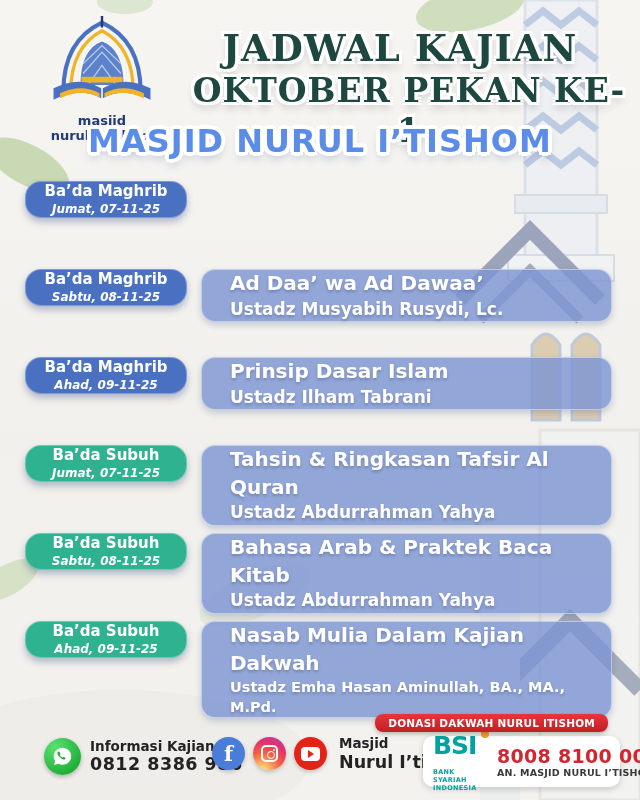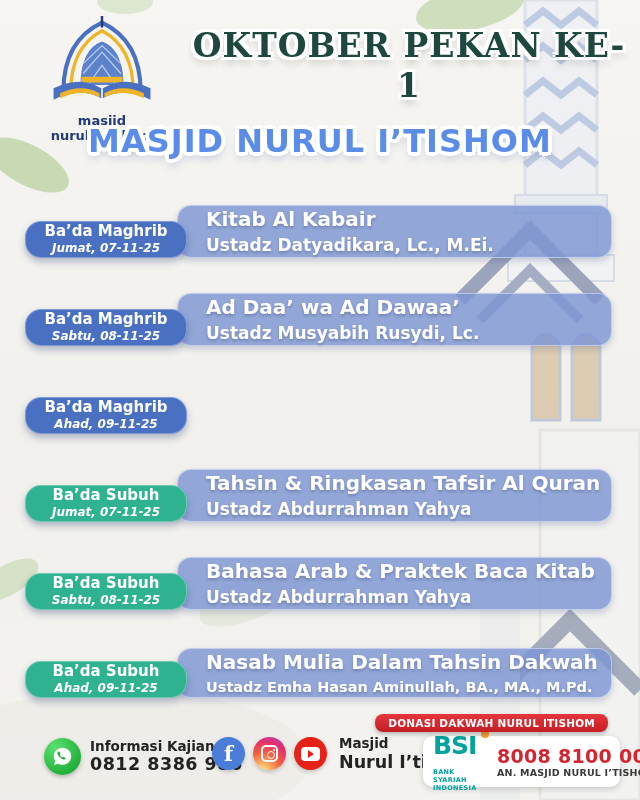--- a/index.html
+++ b/index.html
@@ -32,21 +32,21 @@
 
   .mosque-name{
     position:absolute; top:122px; left:0; width:100%; text-align:center;
     font-size:32px; font-weight:bold; color:#5b8de8; letter-spacing:1px;
     text-shadow:-3px -3px 0 #fff,3px -3px 0 #fff,-3px 3px 0 #fff,3px 3px 0 #fff,
                 -4px 0 0 #fff,4px 0 0 #fff,0 -4px 0 #fff,0 4px 0 #fff,0 6px 8px rgba(60,90,160,.35);
   }
 
   
   .schedule{ position:absolute; top:181px; left:25px; right:28px; }
-  .row{ display:flex; align-items:flex-end; height:77px; margin-bottom:11px; }
+  .row{ display:flex; align-items:flex-start; height:77px; margin-bottom:11px;gap:24px; }
   .badge{
     width:162px; flex:0 0 162px; border-radius:16px; z-index:2;
     display:flex; flex-direction:column; justify-content:center; align-items:center;
     color:#fff; text-align:center; border:1px solid rgba(255,255,255,.3);
     box-shadow:0 4px 7px rgba(30,50,110,.3); line-height:1.3;
   }
   .badge .t1{ font-size:15px; font-weight:bold; }
   .badge .t2{ font-size:12px; font-weight:bold;font-style:italic; }
   .content{
     flex:1; margin-left:-10px; border-radius:14px; z-index:1;
@@ -161,53 +161,54 @@
       <path d="M14 94 Q40 82 62 94 L62 99 Q40 88 14 100 Z" fill="#f0b428"></path>
       <path d="M116 94 Q90 82 68 94 L68 99 Q90 88 116 100 Z" fill="#f0b428"></path>
     </svg>
     <div class="logo-text">
       <div>masjid</div>
       <div>nurul i’tishom</div>
     </div>
   </div>
 
   <div class="title-block">
+    <div class="title-line l1">JADWAL KAJIAN</div>
     <div class="title-line l2">OKTOBER PEKAN KE-1</div>
   </div>
 
   <div class="mosque-name">MASJID NURUL I’TISHOM</div>
 
   <div class="schedule">
     <div class="row">
       <div class="badge" style="background: rgb(74, 112, 194);">
         <div class="t1">Ba’da Maghrib</div>
         <div class="t2">Jumat, 07-11-25</div>
       </div>
-      <div class="content">
-        <div class="topic">Kitab Al Kabair</div>
-        <div class="speaker">Ustadz Datyadikara, Lc., M.Ei.</div>
-      </div>
     </div>
 
     <div class="row">
       <div class="badge" style="background: rgb(74, 112, 194);">
         <div class="t1">Ba’da Maghrib</div>
         <div class="t2">Sabtu, 08-11-25</div>
       </div>
       <div class="content">
         <div class="topic">Ad Daa’ wa Ad Dawaa’</div>
         <div class="speaker">Ustadz Musyabih Rusydi, Lc.</div>
       </div>
     </div>
 
     <div class="row">
       <div class="badge" style="background: rgb(74, 112, 194);">
         <div class="t1">Ba’da Maghrib</div>
         <div class="t2">Ahad, 09-11-25</div>
       </div>
+      <div class="content">
+        <div class="topic">Prinsip Dasar Islam</div>
+        <div class="speaker">Ustadz Ilham Tabrani</div>
+      </div>
     </div>
 
     <div class="row">
       <div class="badge" style="background: rgb(47, 178, 143);">
         <div class="t1">Ba’da Subuh</div>
         <div class="t2">Jumat, 07-11-25</div>
       </div>
       <div class="content">
         <div class="topic">Tahsin &amp; Ringkasan Tafsir Al Quran</div>
         <div class="speaker">Ustadz Abdurrahman Yahya</div>
@@ -224,21 +225,21 @@
         <div class="speaker">Ustadz Abdurrahman Yahya</div>
       </div>
     </div>
 
     <div class="row">
       <div class="badge" style="background: rgb(47, 178, 143);">
         <div class="t1">Ba’da Subuh</div>
         <div class="t2">Ahad, 09-11-25</div>
       </div>
       <div class="content">
-        <div class="topic">Nasab Mulia Dalam Tahsin Dakwah</div>
+        <div class="topic">Nasab Mulia Dalam Kajian Dakwah</div>
         <div class="speaker small">Ustadz Emha Hasan Aminullah, BA., MA., M.Pd.</div>
       </div>
     </div>
   </div>
 
   <div class="footer">
 
     <div class="wa-block">
       <div class="wa-circle">
         <svg width="21" height="21" viewBox="0 0 24 24">

